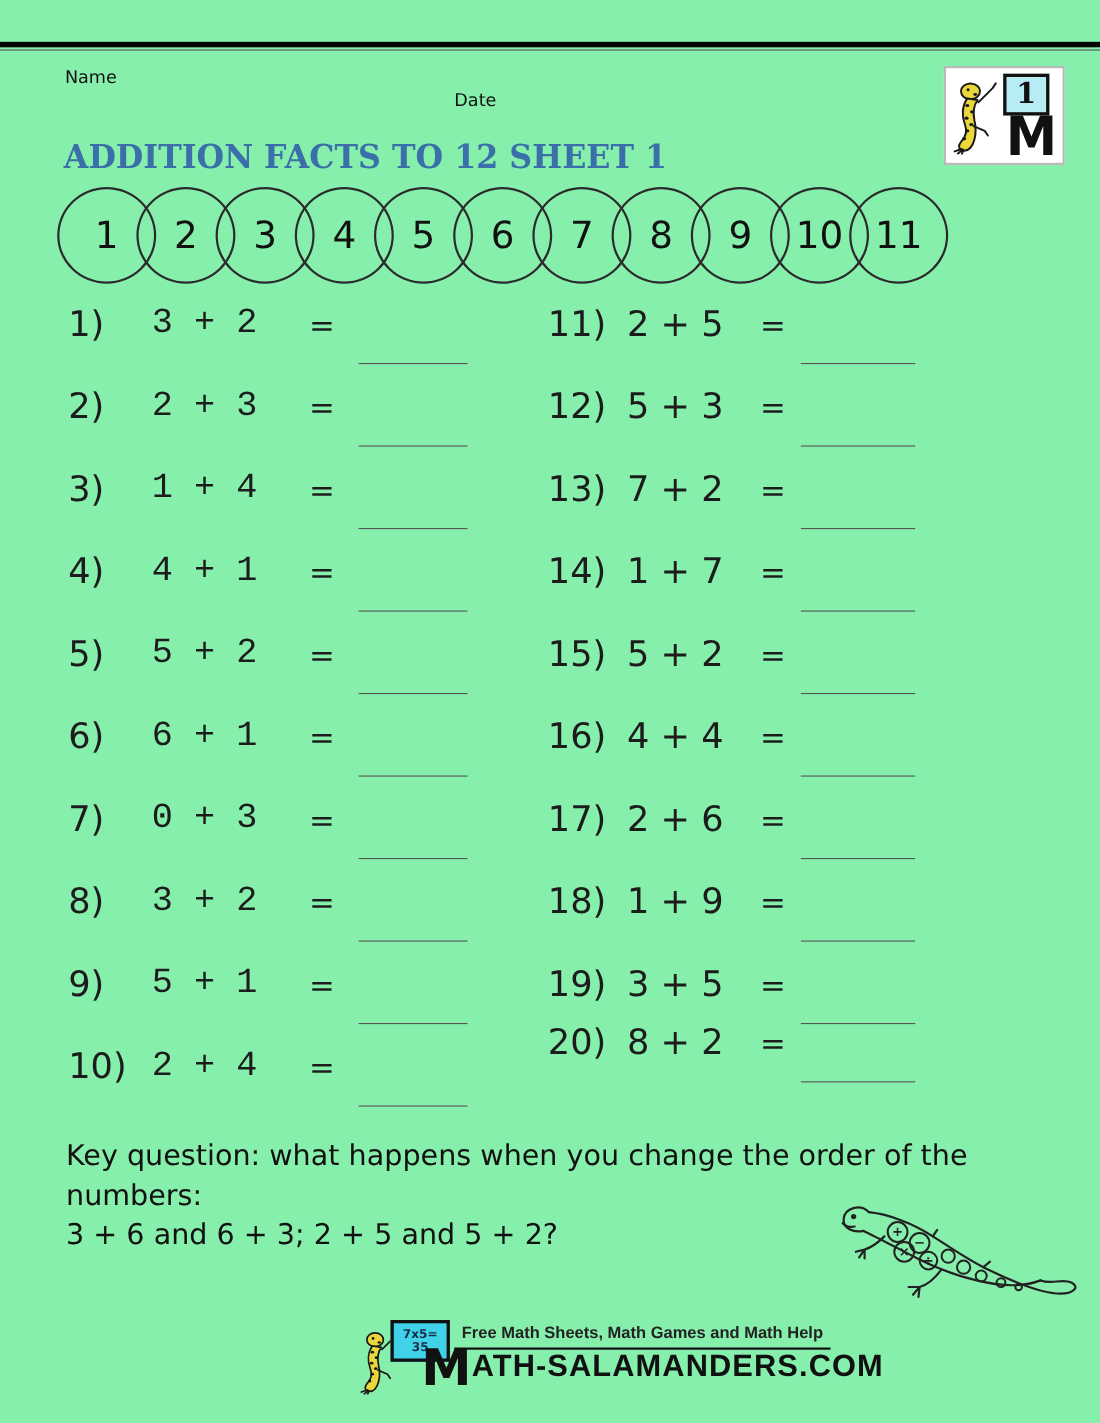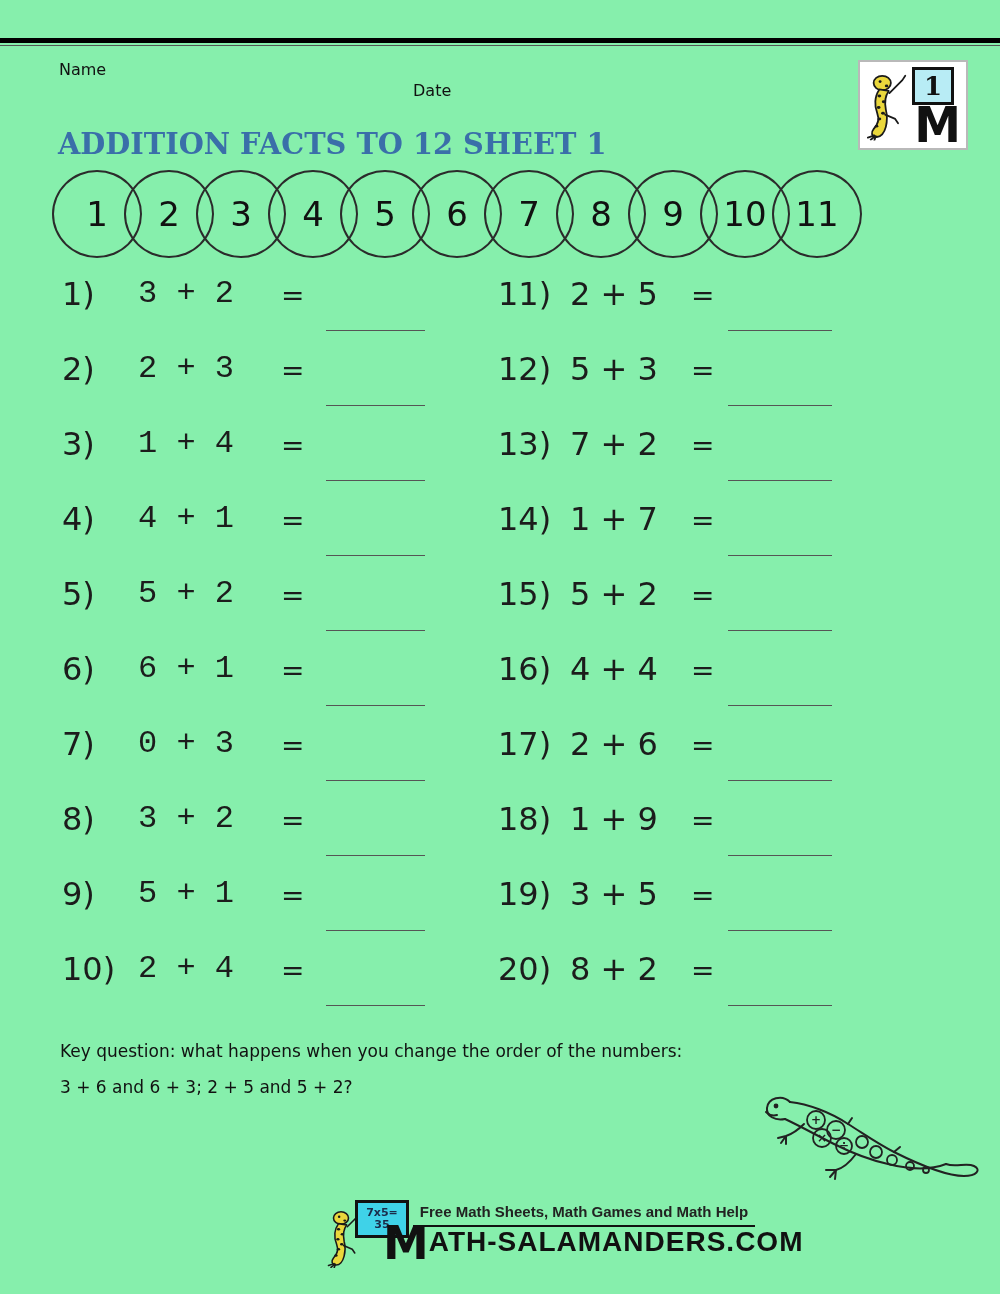--- a/index.html
+++ b/index.html
@@ -30,21 +30,21 @@
           background:transparent;flex:0 0 auto;}
   .circle + .circle{margin-left:-18px;}
 
   .prob{position:absolute;left:0;right:0;height:60px;font-size:32px;color:#1c1c1c;}
   .prob span{position:absolute;white-space:nowrap;}
   .peq{font-size:28px;top:4px;}
   .pline{top:55px;height:0;border-bottom:1.5px solid #555;}
   .col-l .pnum{left:62px;}  .col-l .pexpr{left:138px;font-family:Liberation Mono, monospace;} .col-l .peq{left:281px;} .col-l .pline{left:326px;width:99px;}
   .col-r .pnum{left:498px;} .col-r .pexpr{left:570px;} .col-r .peq{left:691px;} .col-r .pline{left:728px;width:104px;}
 
-  .keyq{position:absolute;left:60px;top:1033px;width:900px;font-size:17px;line-height:36px;color:#111;}
+  .keyq{position:absolute;left:60px;top:1033px;width:900px;font-size:26px;line-height:36px;color:#111;}
 
   .gecko{position:absolute;left:760px;top:1082px;width:235px;height:108px;}
 
   .footer{position:absolute;left:325px;top:1200px;width:430px;height:72px;}
   .foot-sala{position:absolute;left:0px;top:8px;width:42px;height:60px;}
   .foot-board{position:absolute;left:30px;top:0px;width:54px;height:38px;background:#3fd2e8;
               border:3px solid #111;box-sizing:border-box;display:flex;flex-direction:column;
               align-items:center;justify-content:center;font-size:11px;line-height:12px;
               font-weight:bold;color:#1a2b4a;}
   .foot-tagline{position:absolute;left:88px;right:0;top:3px;text-align:center;font-size:15px;
@@ -221,21 +221,21 @@
     <span class="pexpr">1 + 9</span>
     <span class="peq">=</span>
     <span class="pline"></span>
   </div>
   <div class="prob col-r" style="top:875px">
     <span class="pnum">19)</span>
     <span class="pexpr">3 + 5</span>
     <span class="peq">=</span>
     <span class="pline"></span>
   </div>
-  <div class="prob col-r" style="top:950px">
+  <div class="prob col-r" style="top:928px">
     <span class="pnum">20)</span>
     <span class="pexpr">8 + 2</span>
     <span class="peq">=</span>
     <span class="pline"></span>
   </div>
 
   <div class="keyq">
     <div>Key question: what happens when you change the order of the numbers:</div>
     <div>3 + 6 and 6 + 3; 2 + 5 and 5 + 2?</div>
   </div>

